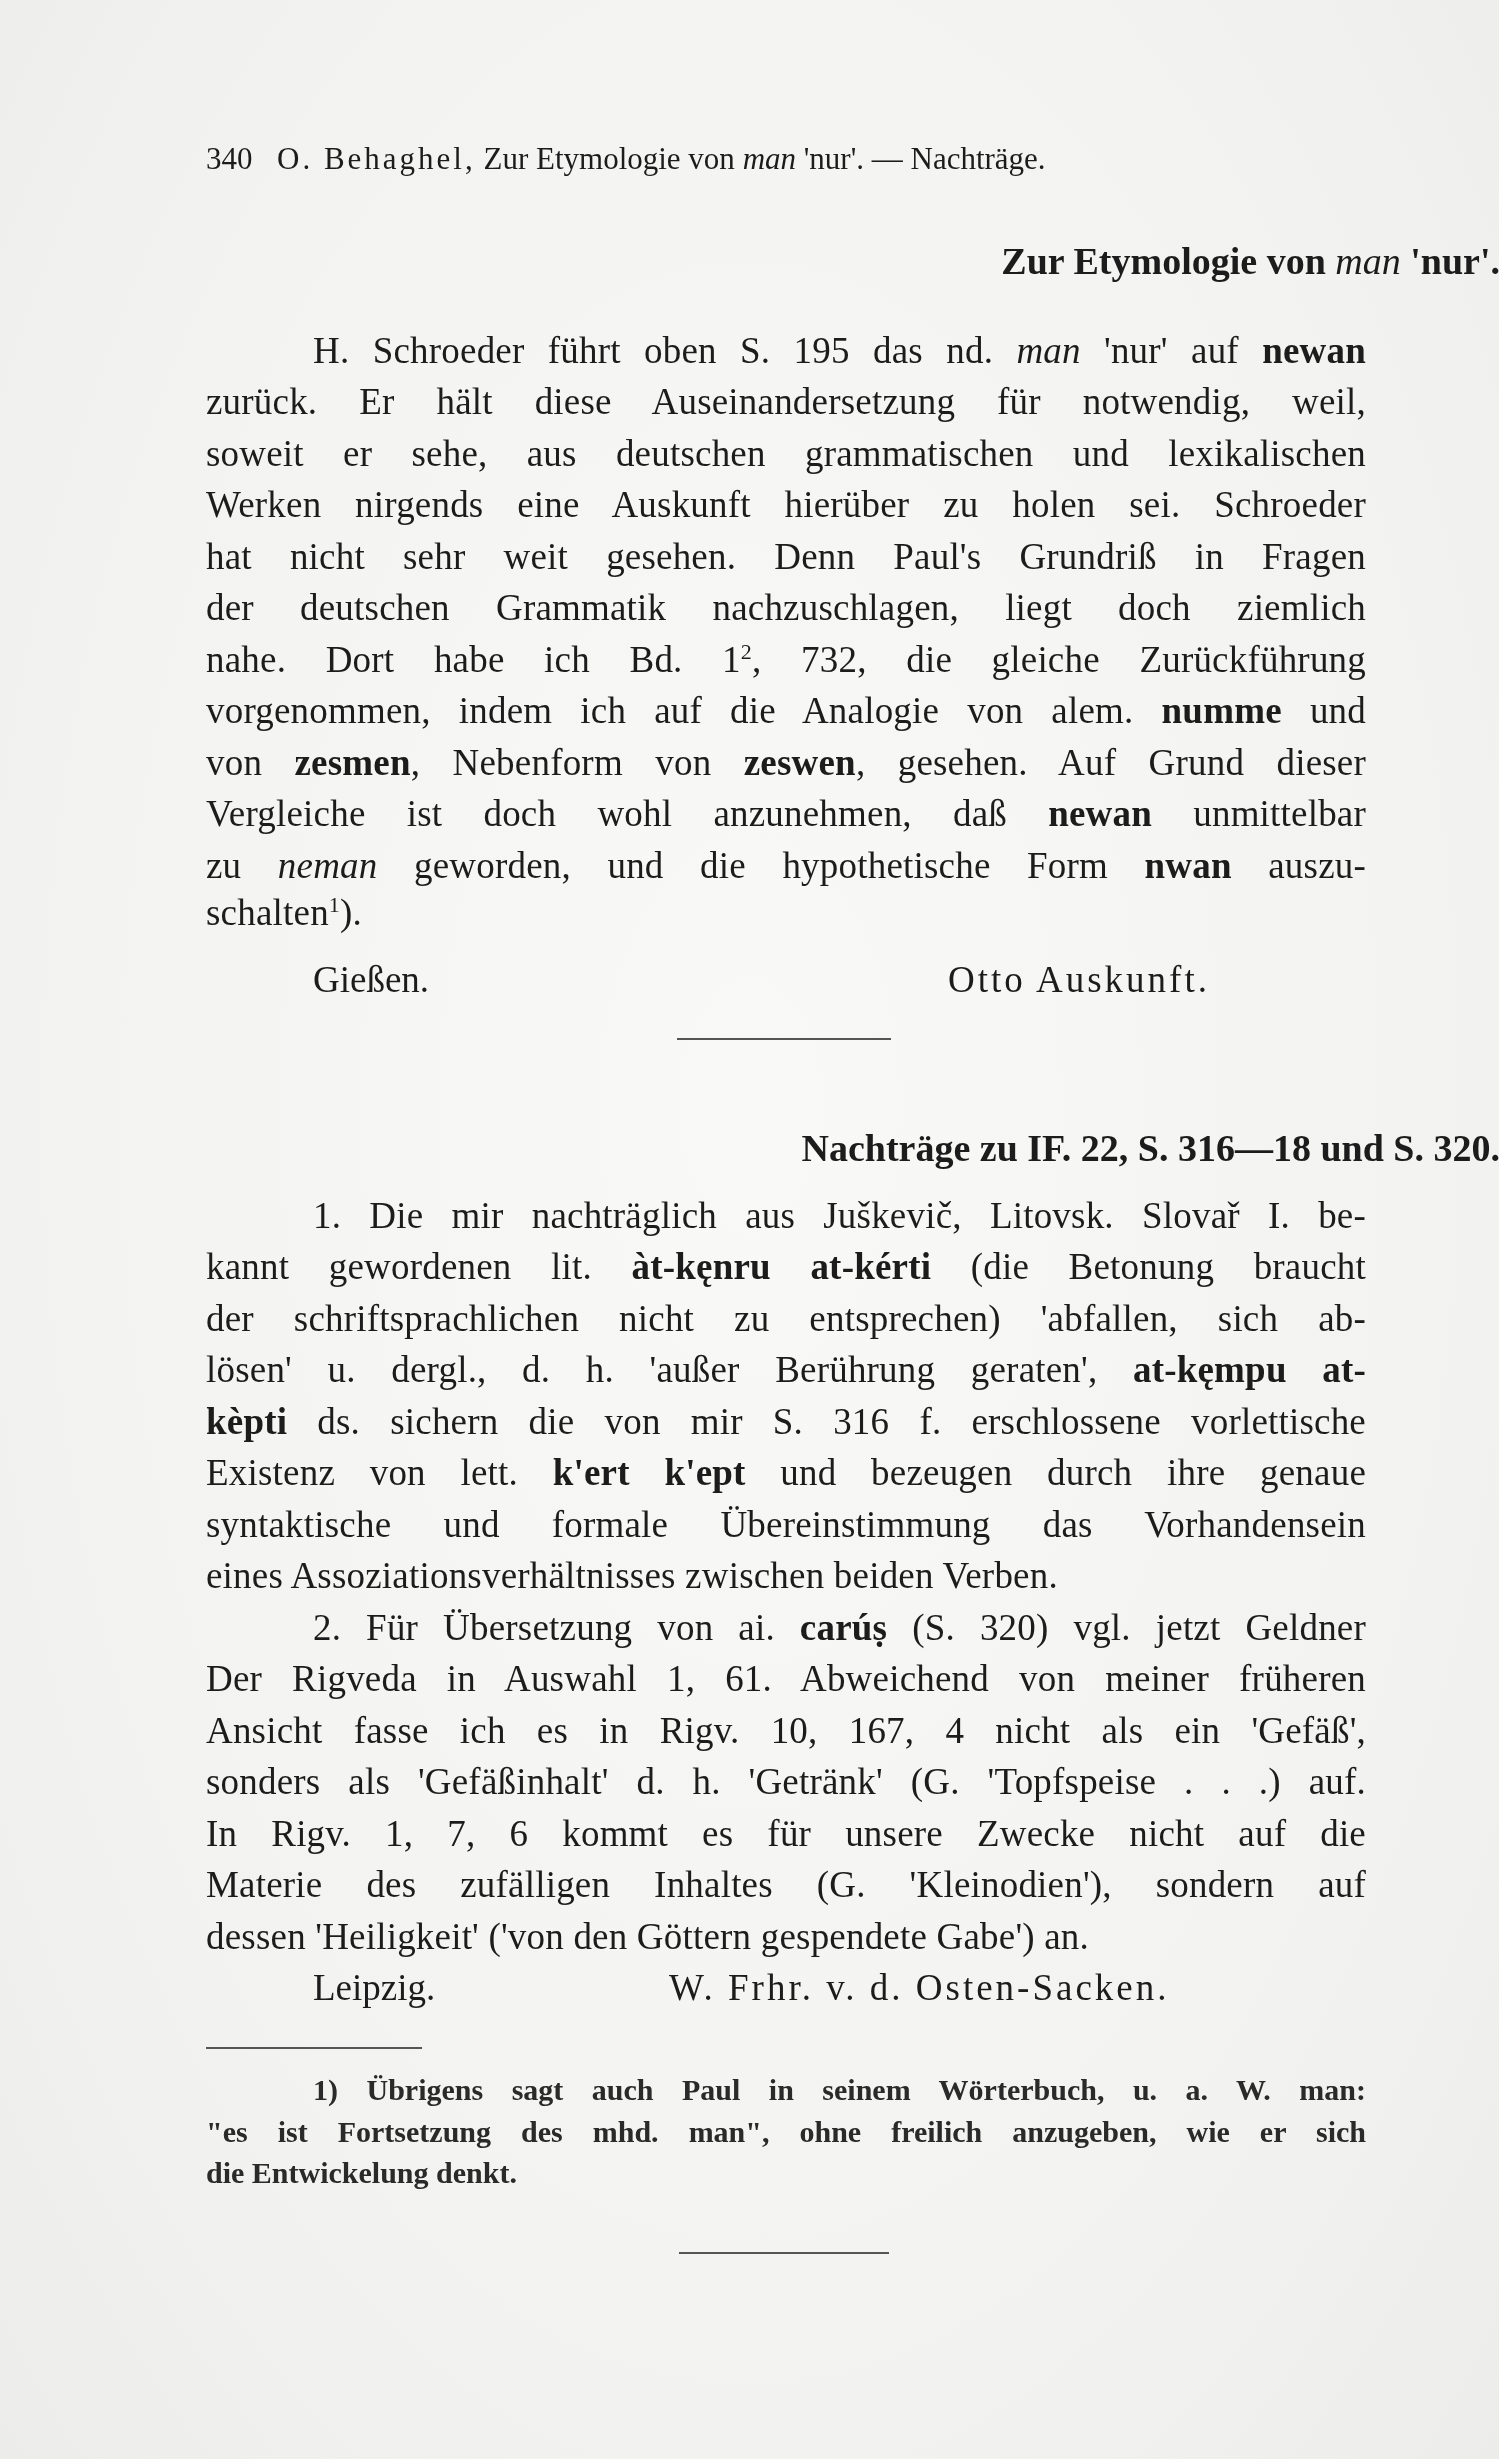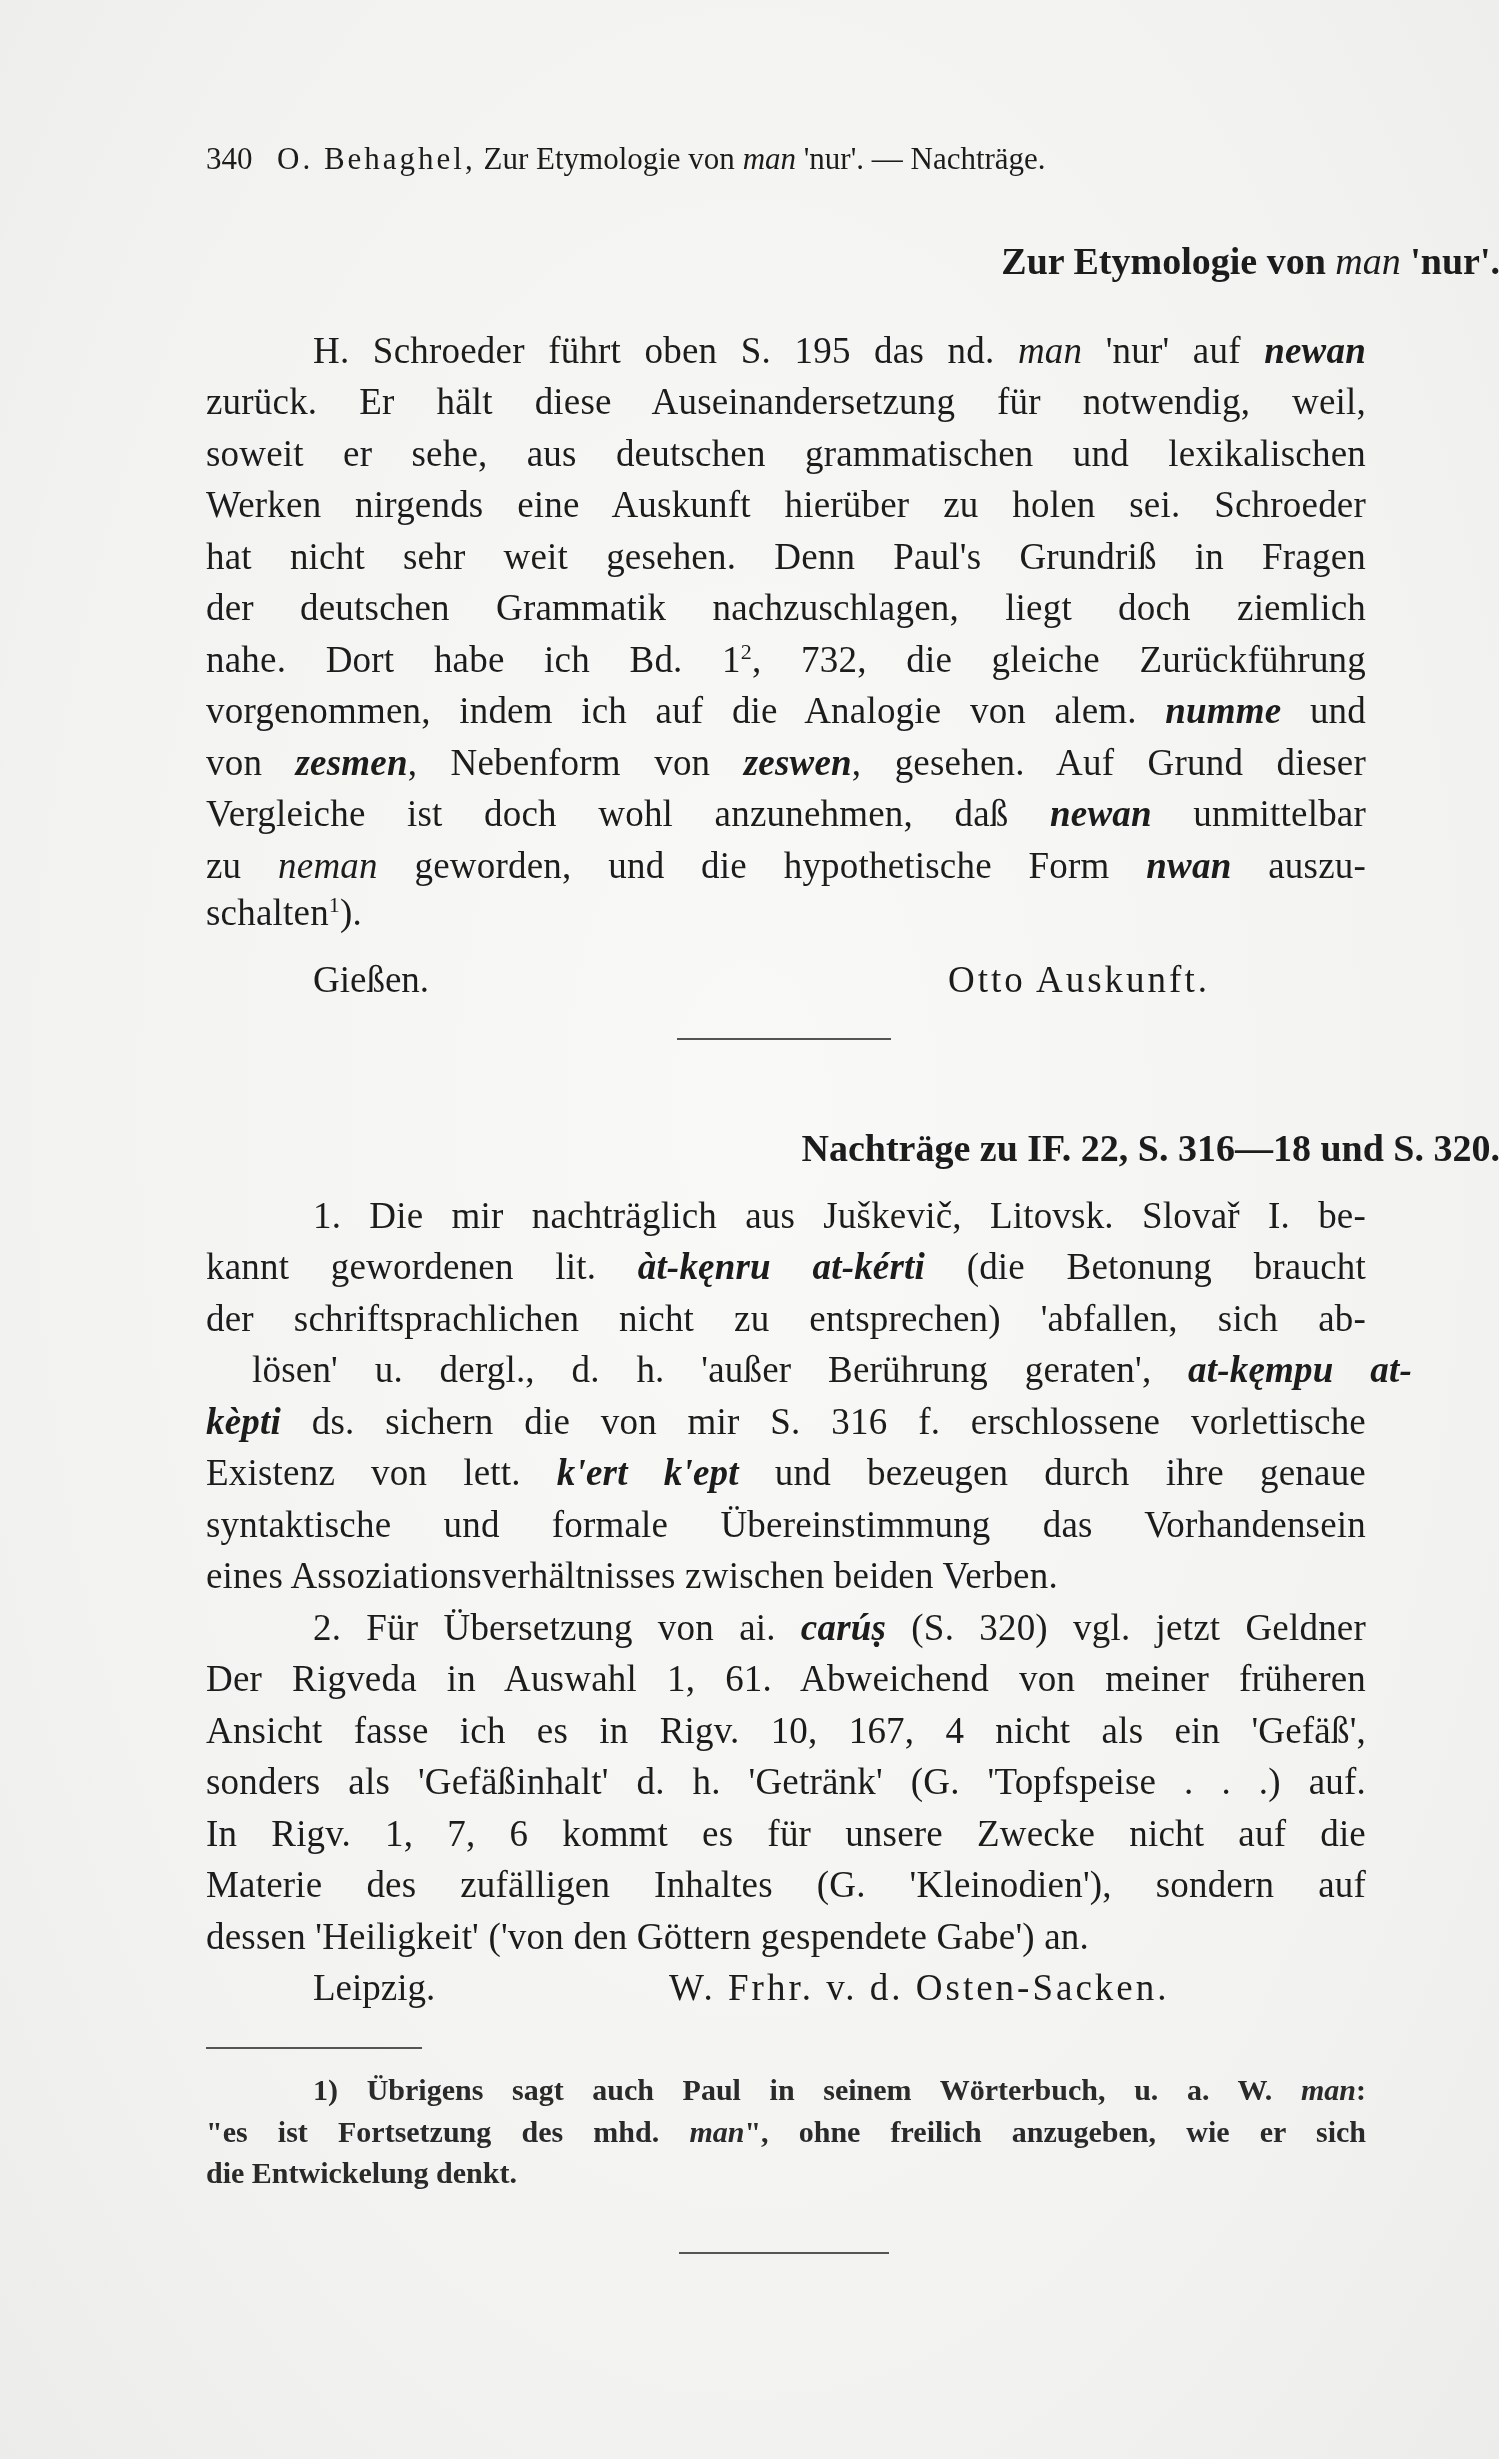--- a/index.html
+++ b/index.html
@@ -50,21 +50,21 @@
   .title {
     position: absolute;
     left: 0;
     width: 1500px;
     text-align: right;
     font-weight: bold;
     font-size: 38px;
     line-height: 51px;
   }
   i, .it { font-style: italic; }
-  .bi { font-style: italic; font-weight: bold; }
+  .bi { font-weight: bold; }
   .spaced { letter-spacing: 3px; }
   .rule {
     position: absolute;
     height: 2px;
     background: #555;
   }
   .foot {
     position: absolute;
     left: 206px;
     width: 1160px;
@@ -115,21 +115,21 @@
   <div class="sig-name" style="left: 948px; top: 954px;">Otto Auskunft.</div>
 
   <div class="rule" style="left:677px; top:1038px; width:214px;"></div>
 
   <div class="title" style="top:1123px;">Nachträge zu IF. 22, S. 316—18 und S. 320.</div>
 
   <div id="article2-body">
       <div class="line justify indent" style="top: 1190px;"><span>1. Die mir nachträglich aus Juškevič, Litovsk. Slovař I. be-</span></div>
       <div class="line justify" style="top: 1241px;"><span>kannt gewordenen lit. </span><span class="bi">àt-kęnru at-kérti</span><span> (die Betonung braucht</span></div>
       <div class="line justify" style="top: 1293px;"><span>der schriftsprachlichen nicht zu entsprechen) 'abfallen, sich ab-</span></div>
-      <div class="line justify" style="top: 1344px; margin-left: 46px;"><span>lösen' u. dergl., d. h. 'außer Berührung geraten', </span><span class="bi">at-kęmpu at-</span></div>
+      <div class="line justify" style="top: 1344px;"><span>lösen' u. dergl., d. h. 'außer Berührung geraten', </span><span class="bi">at-kęmpu at-</span></div>
       <div class="line justify" style="top: 1396px;"><span class="bi">kèpti</span><span> ds. sichern die von mir S. 316 f. erschlossene vorlettische</span></div>
       <div class="line justify" style="top: 1447px;"><span>Existenz von lett. </span><span class="bi">k'ert k'ept</span><span> und bezeugen durch ihre genaue</span></div>
       <div class="line justify" style="top: 1499px;"><span>syntaktische und formale Übereinstimmung das Vorhandensein</span></div>
       <div class="line" style="top: 1550px;"><span>eines Assoziationsverhältnisses zwischen beiden Verben.</span></div>
       <div class="line justify indent" style="top: 1602px;"><span>2. Für Übersetzung von ai. </span><span class="bi">carúṣ</span><span> (S. 320) vgl. jetzt Geldner</span></div>
       <div class="line justify" style="top: 1653px;"><span>Der Rigveda in Auswahl 1, 61. Abweichend von meiner früheren</span></div>
       <div class="line justify" style="top: 1705px;"><span>Ansicht fasse ich es in Rigv. 10, 167, 4 nicht als ein 'Gefäß',</span></div>
       <div class="line justify" style="top: 1756px;"><span>sonders als 'Gefäßinhalt' d. h. 'Getränk' (G. 'Topfspeise . . .) auf.</span></div>
       <div class="line justify" style="top: 1808px;"><span>In Rigv. 1, 7, 6 kommt es für unsere Zwecke nicht auf die</span></div>
       <div class="line justify" style="top: 1859px;"><span>Materie des zufälligen Inhaltes (G. 'Kleinodien'), sondern auf</span></div>

